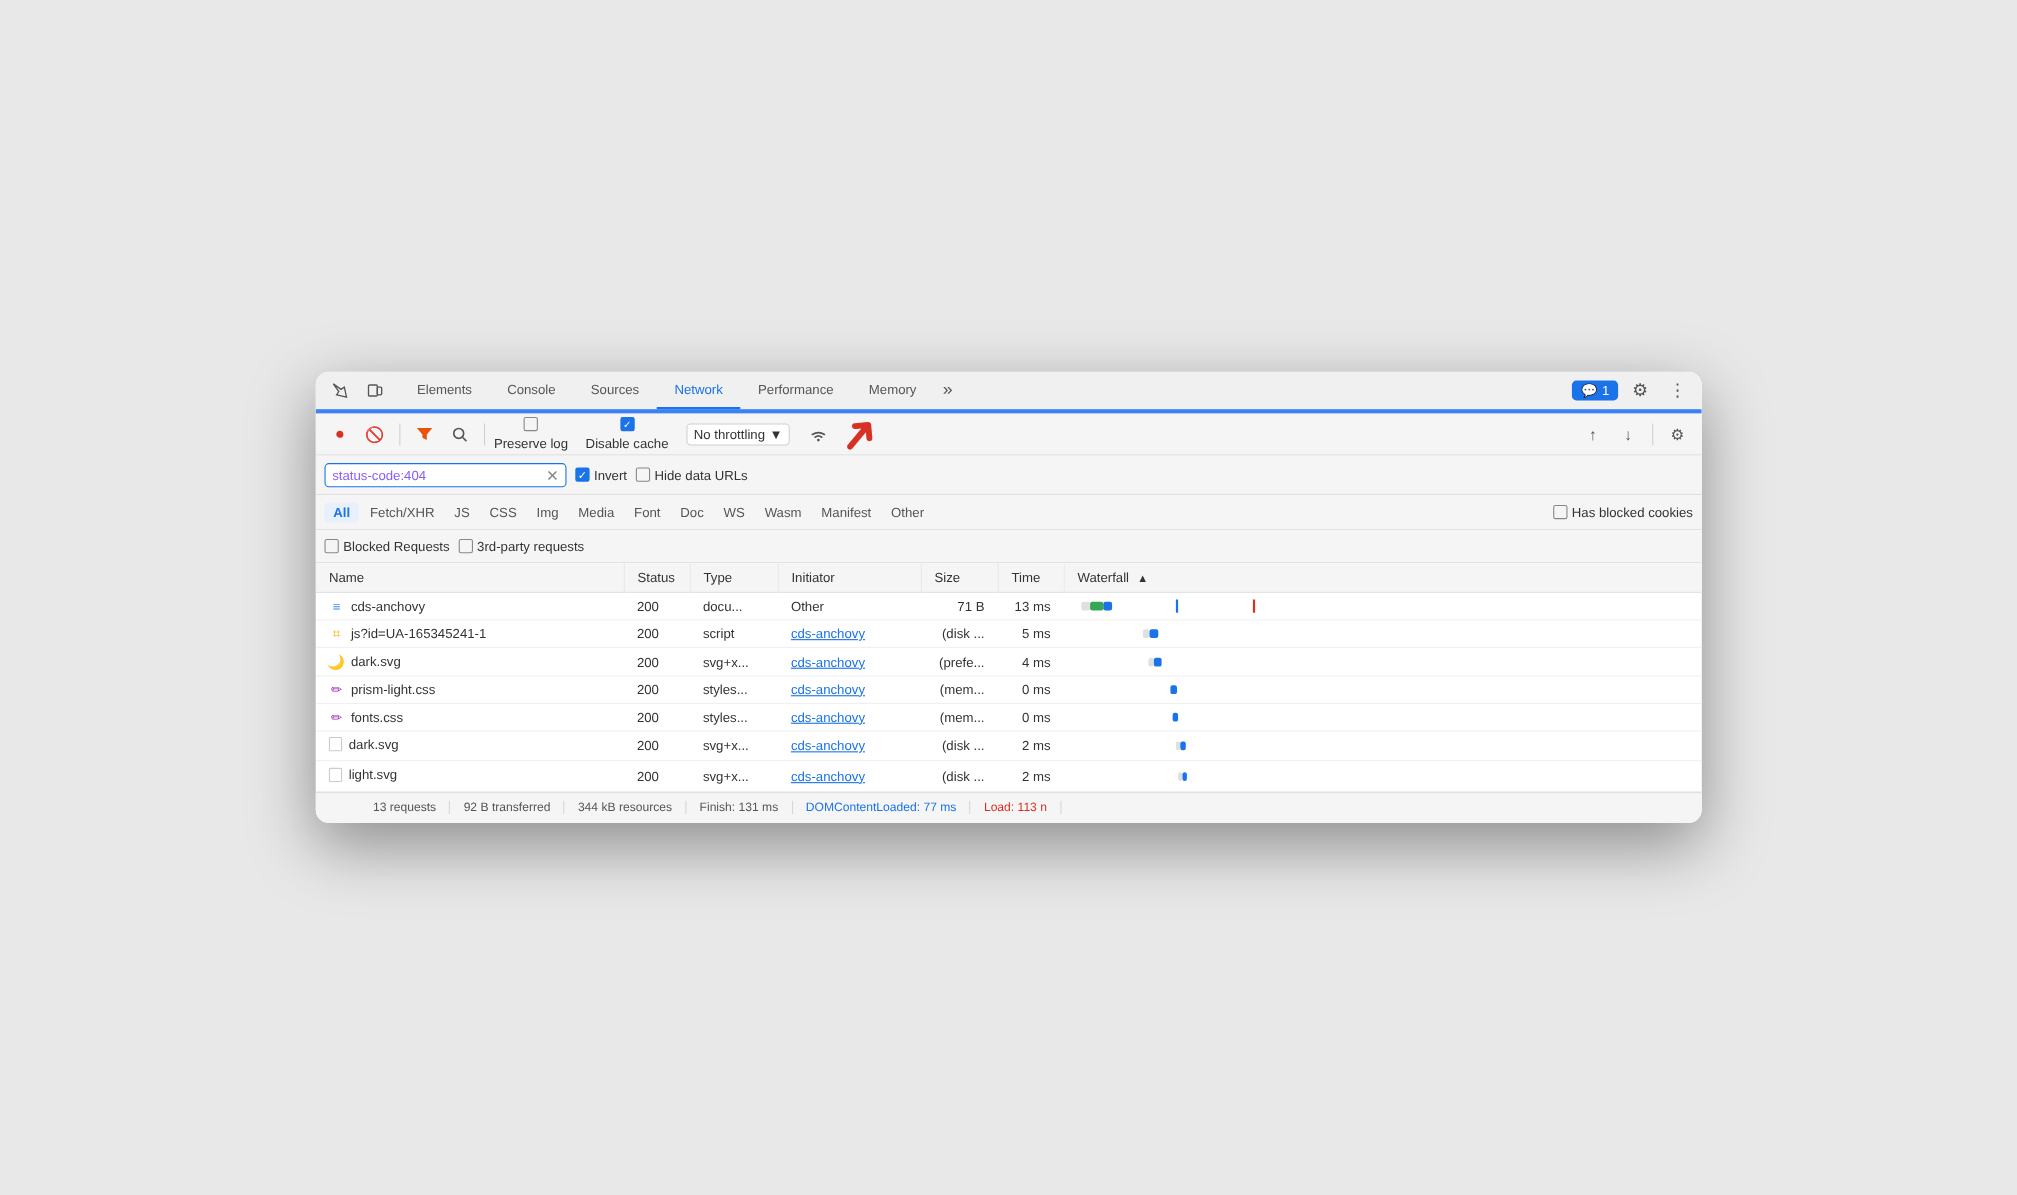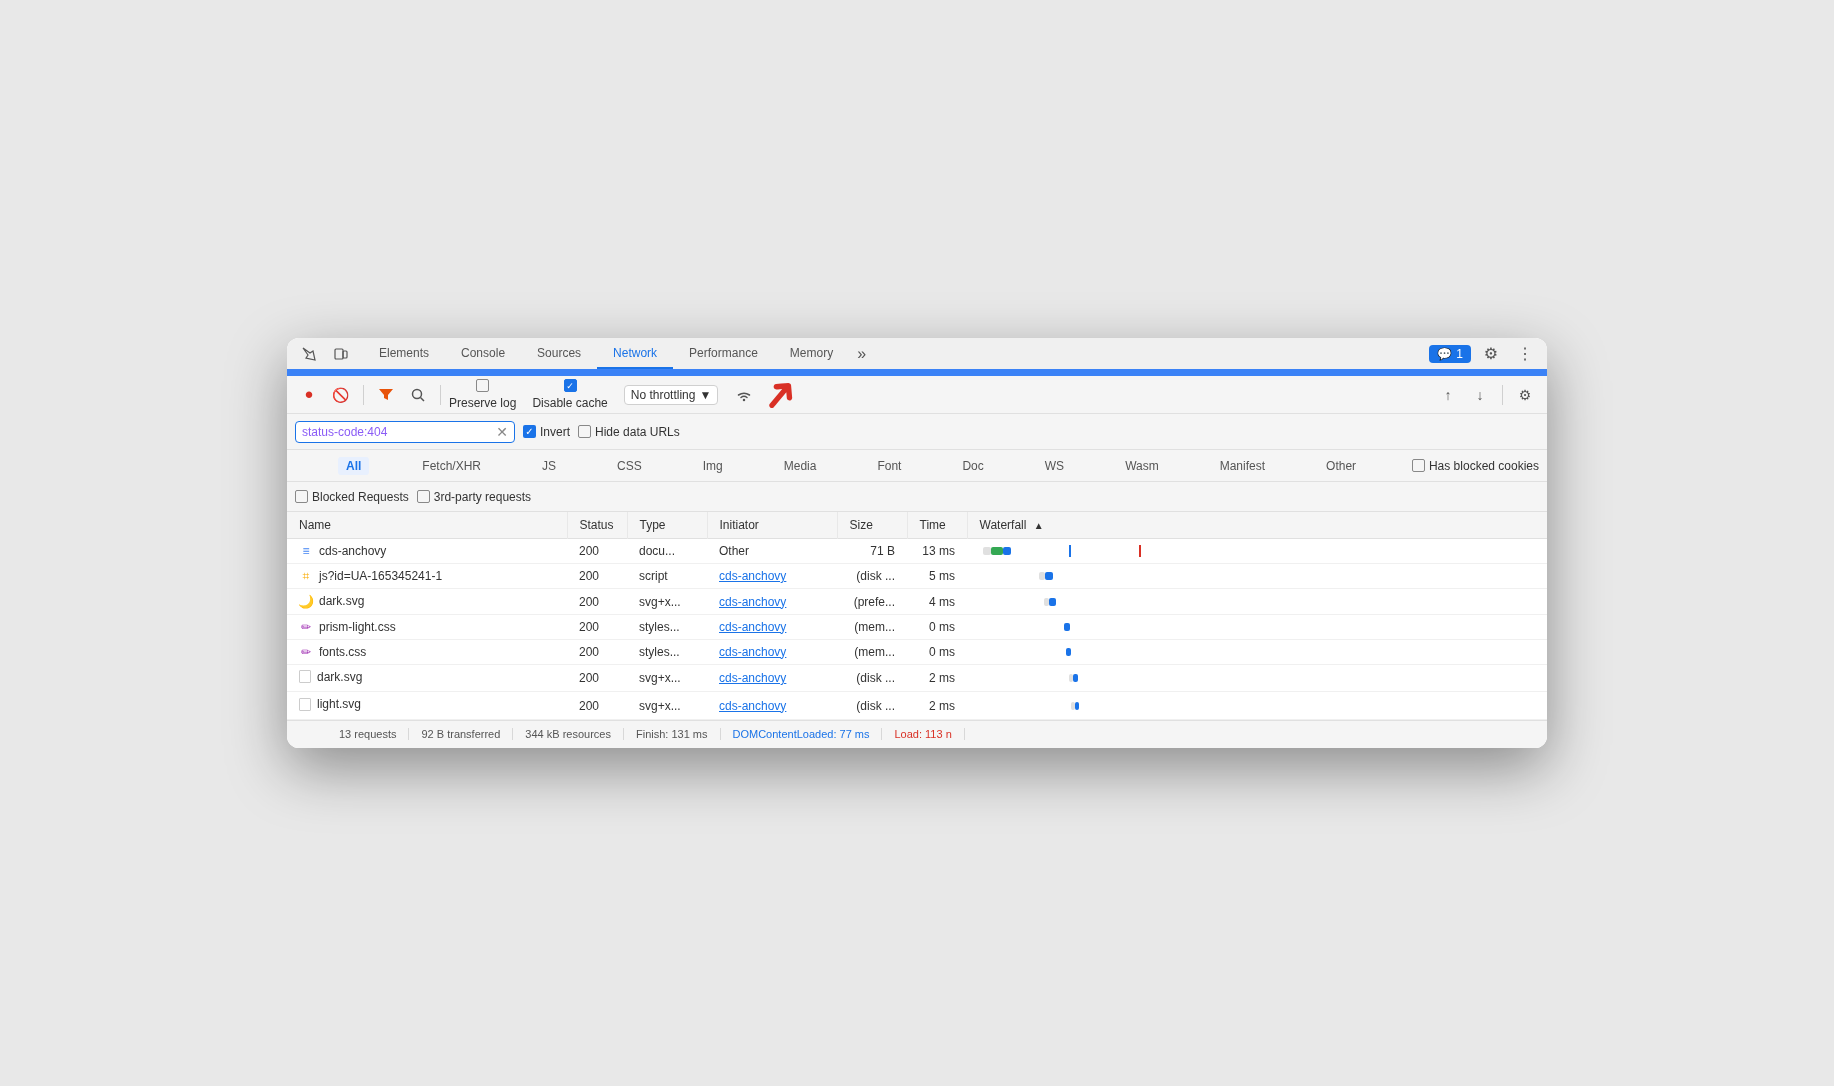--- a/index.html
+++ b/index.html
@@ -50,21 +50,21 @@
       color: #333;
     }
     .devtools-body {
       background: #ffffff;
     }
     
     .tab-bar {
       display: flex;
       align-items: center;
       background: #f0f0f0;
-      border-bottom: 7px solid #3b82f6;
+      border-bottom: 4px solid #3b82f6;
       height: 38px;
       padding: 0 8px;
     }
     .tab-icons {
       display: flex;
       gap: 4px;
       margin-right: 8px;
     }
     .tab-icon-btn {
       width: 28px;
@@ -257,21 +257,20 @@
       gap: 2px;
       flex-wrap: wrap;
     }
     .type-btn {
       padding: 2px 8px;
       font-size: 12px;
       color: #555;
       cursor: pointer;
       border-radius: 3px;
       white-space: nowrap;
-      margin-left: 43px;
     }
     .type-btn.active {
       background: #e8f0fe;
       color: #1a73e8;
       font-weight: 600;
     }
     .type-filter-right {
       margin-left: auto;
       display: flex;
       align-items: center;

